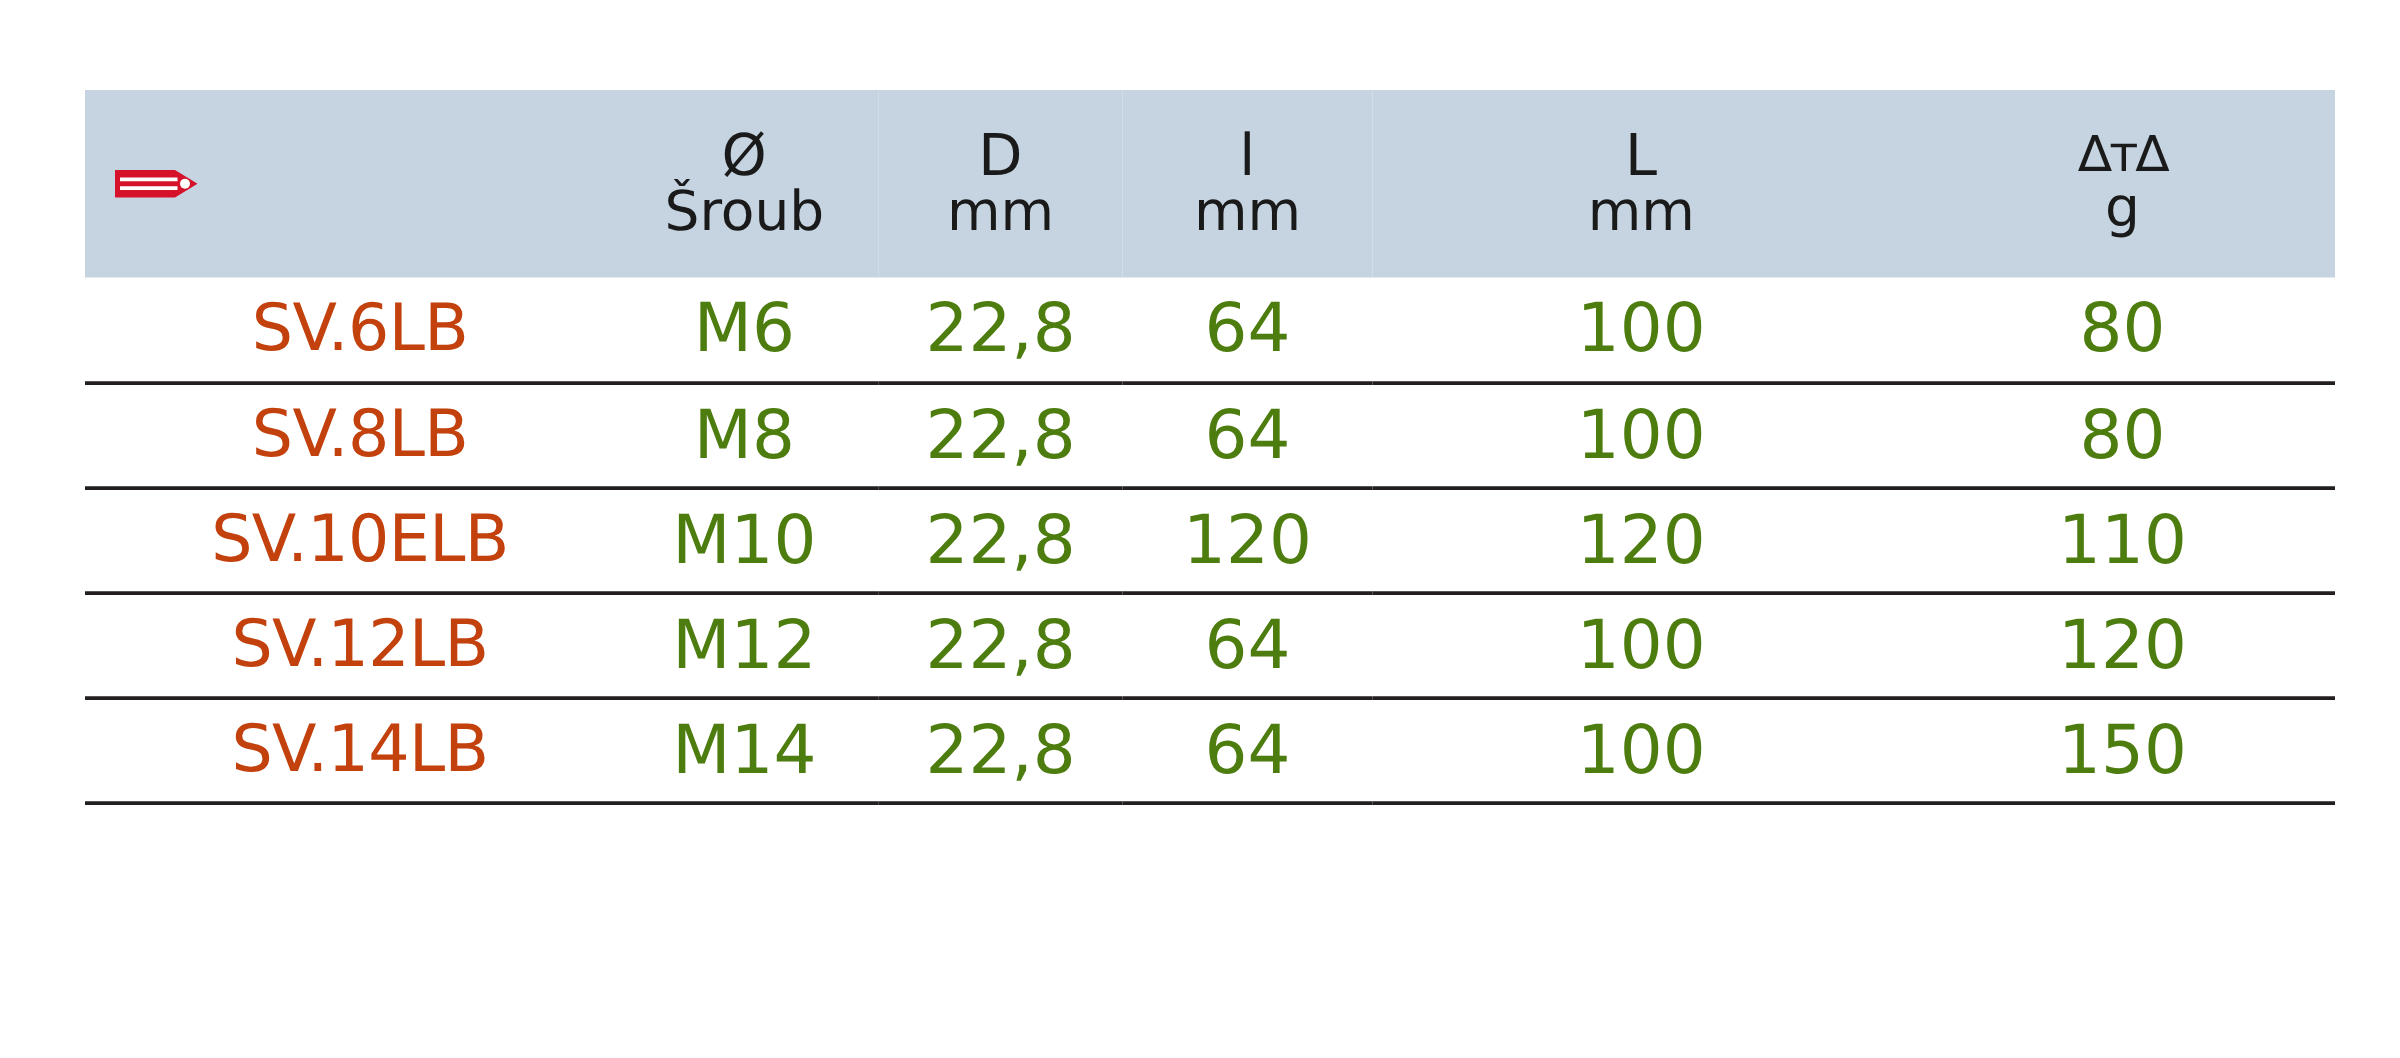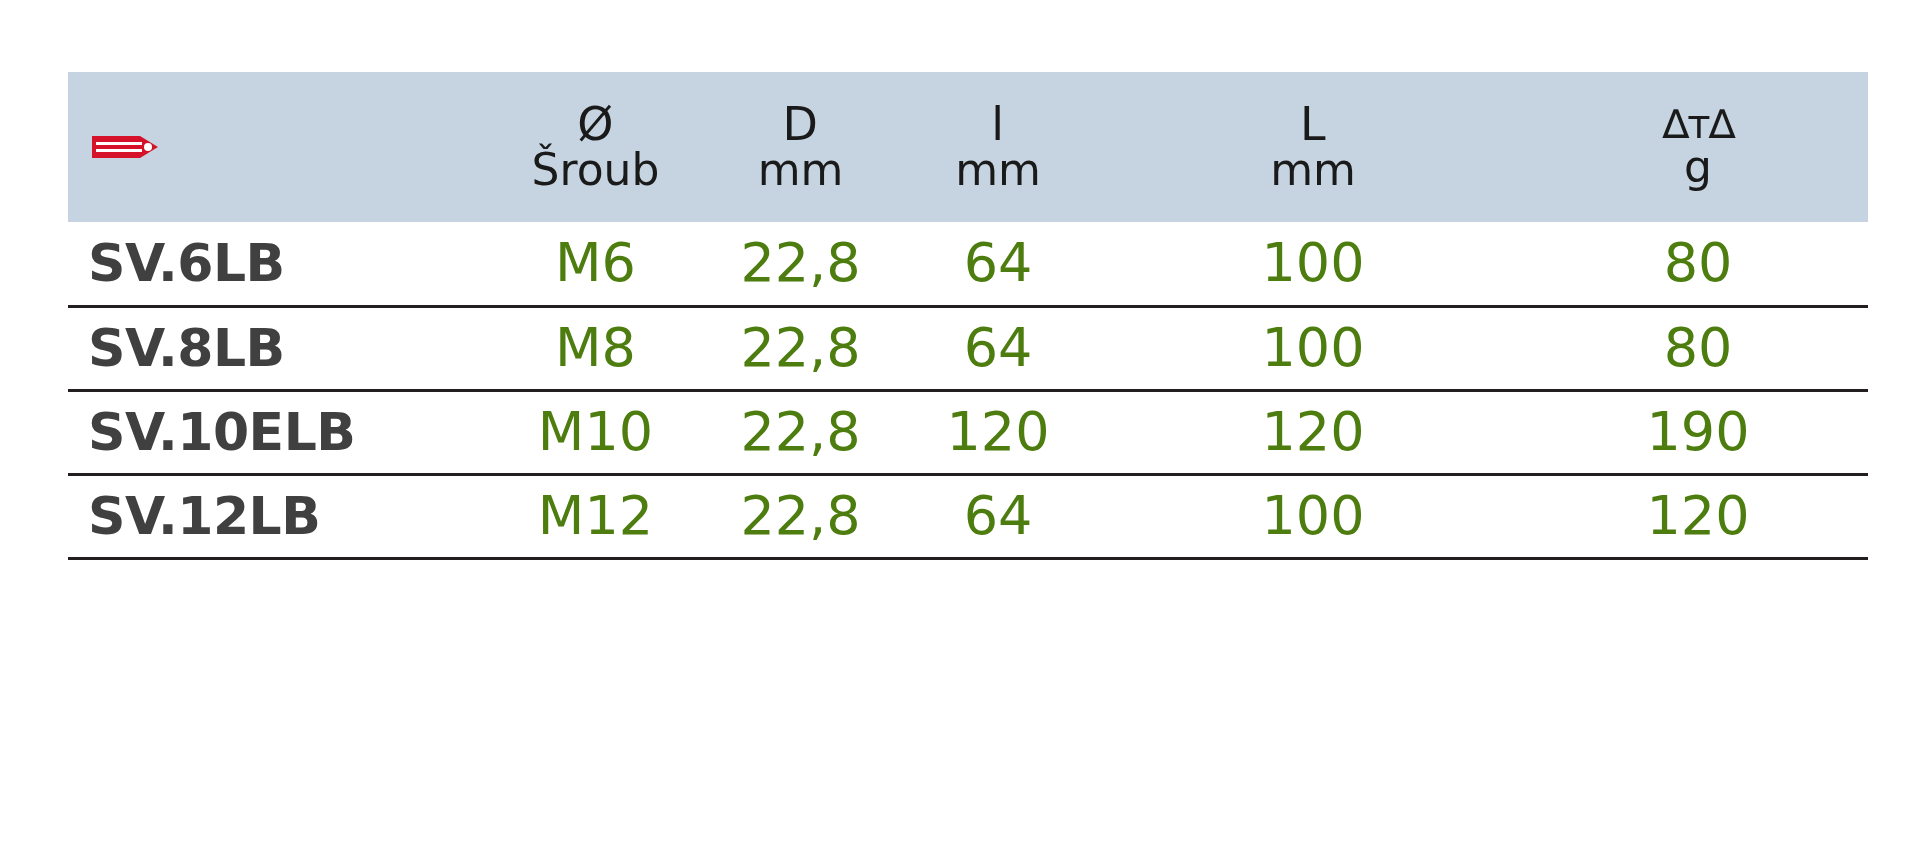--- a/index.html
+++ b/index.html
@@ -84,24 +84,24 @@
     font-family: "DejaVu Sans", sans-serif;
     font-size: 54px;
     color: #4d7c0f;
     padding: 0;
     line-height: 1;
   }
   tbody tr:first-child td {
     border-top: none;
   }
   tbody td.code {
-    text-align: left;
+    text-align: center;
     padding-left: 20px;
-    color: #404040;
-    font-weight: bold;
+    color: #c2410c;
+    font-weight: normal;
     font-size: 52px;
     letter-spacing: -0.5px;
   }
   tfoot td {
     border-top: 3px solid #231f20;
     height: 30px;
     padding: 0;
   }
 </style>
 </head>
@@ -167,29 +167,37 @@
         <td>64</td>
         <td>100</td>
         <td>80</td>
       </tr>
       <tr>
         <td class="code">SV.10ELB</td>
         <td>M10</td>
         <td>22,8</td>
         <td>120</td>
         <td>120</td>
-        <td>190</td>
+        <td>110</td>
       </tr>
       <tr>
         <td class="code">SV.12LB</td>
         <td>M12</td>
         <td>22,8</td>
         <td>64</td>
         <td>100</td>
         <td>120</td>
+      </tr>
+      <tr>
+        <td class="code">SV.14LB</td>
+        <td>M14</td>
+        <td>22,8</td>
+        <td>64</td>
+        <td>100</td>
+        <td>150</td>
       </tr>
     </tbody>
     <tfoot>
       <tr>
         <td colspan="6"></td>
       </tr>
     </tfoot>
   </table>
 </div>
 

